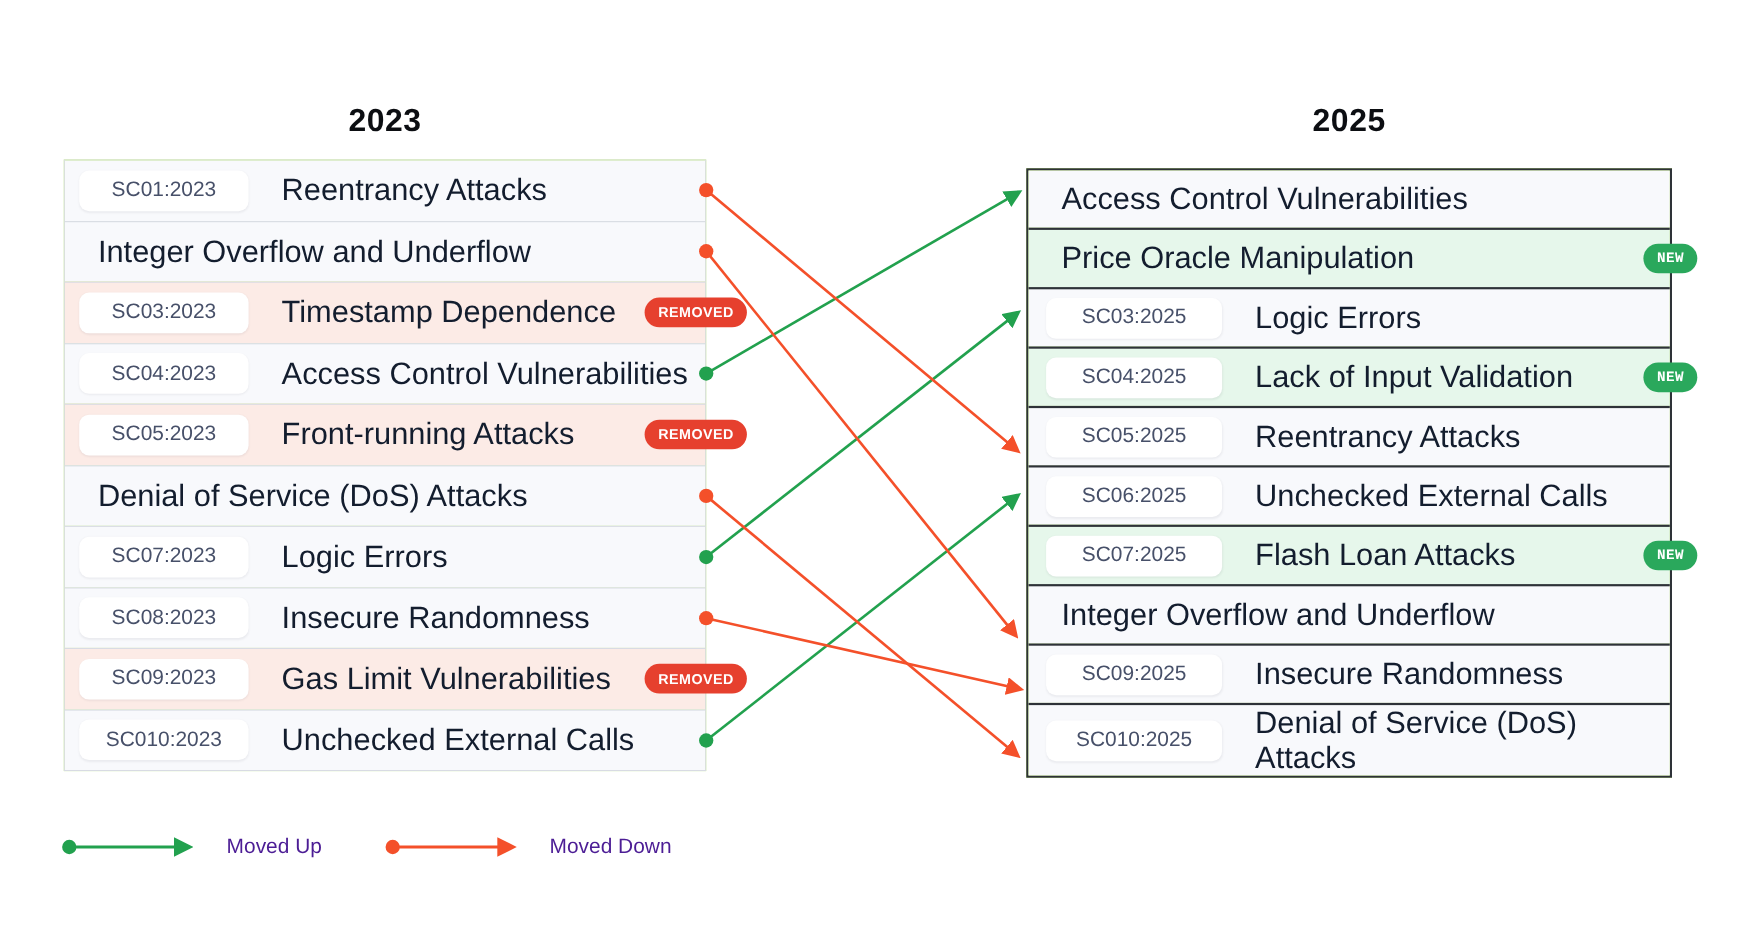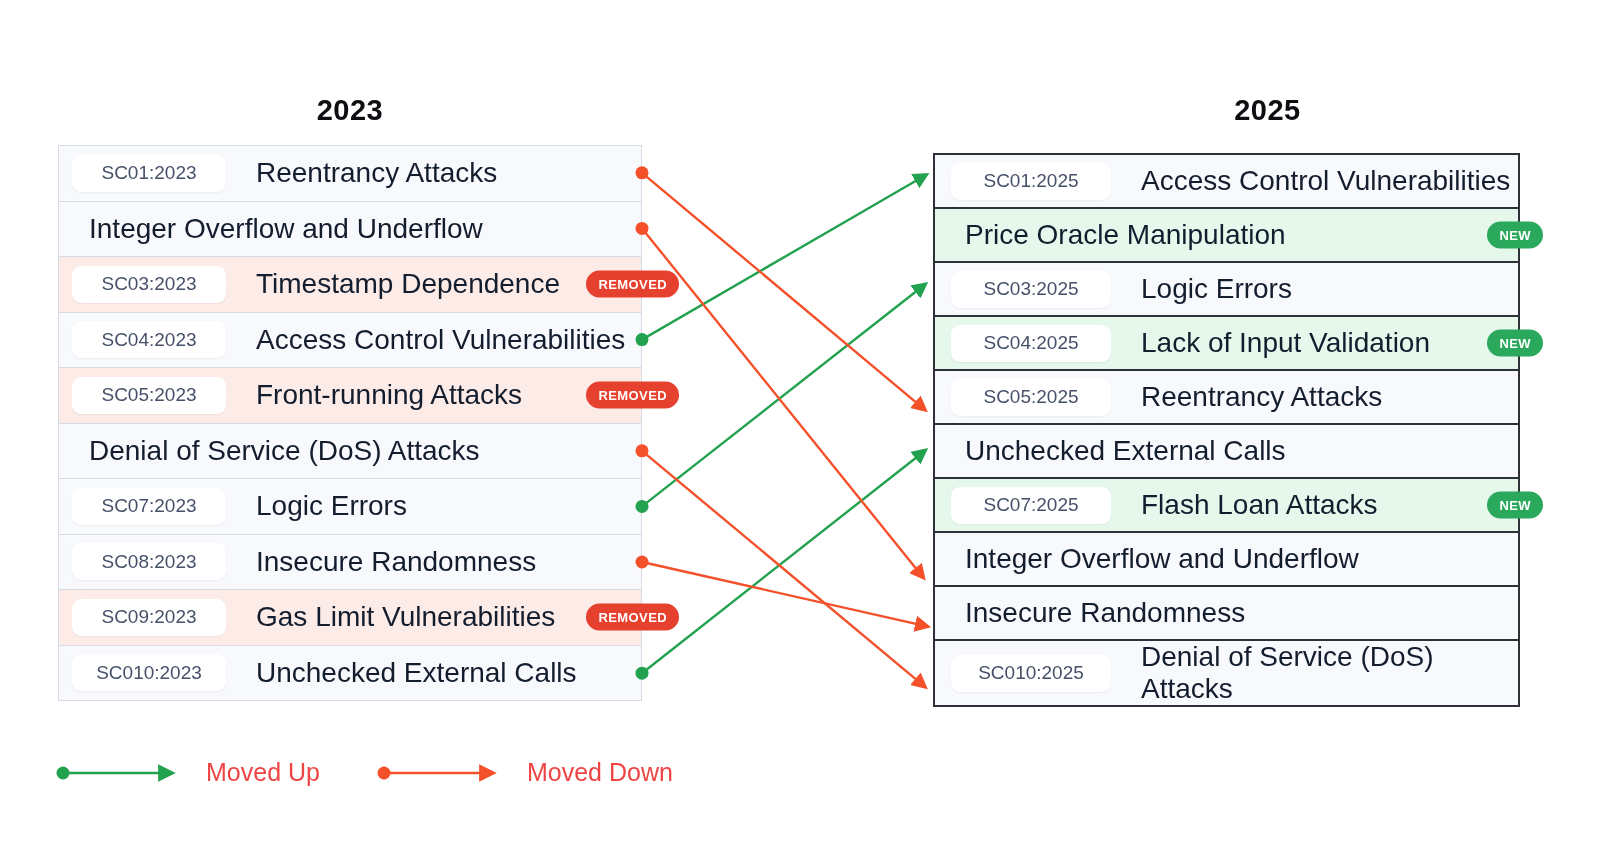--- a/index.html
+++ b/index.html
@@ -16,21 +16,21 @@
     --name-color:#131d2e;
   }
   *{box-sizing:border-box;margin:0;padding:0;}
   html,body{width:1600px;height:845px;background:#ffffff;overflow:hidden;
     font-family:"Liberation Sans","DejaVu Sans",sans-serif;}
   .canvas{position:absolute;left:0;top:0;width:1600px;height:740px;}
 
   .col-title{position:absolute;top:94px;text-align:center;font-size:29px;
     font-weight:600;color:#0c0e12;letter-spacing:.5px;}
   .col-title.left{left:58px;width:584px;}
-  .col-title.right{left:974px;width:587px;}
+  .col-title.right{left:933px;width:587px;}
 
   .vtable{position:absolute;display:flex;flex-direction:column;background:#bef264;}
   #left-table{left:58px;top:145px;width:584px;height:556px;
     border:1px solid var(--border-light);}
   #right-table{left:933px;top:153px;width:587px;height:554px;
     border:2px solid var(--border-dark);}
 
   .row{position:relative;flex:1;display:flex;align-items:center;background:var(--row-bg);}
   #left-table .row + .row{border-top:1px solid var(--border-light);}
   #right-table .row + .row{border-top:2px solid var(--border-dark);}
@@ -41,31 +41,31 @@
     display:flex;align-items:center;justify-content:center;
     background:#ffffff;border-radius:9px;font-size:19px;color:var(--id-color);
     box-shadow:0 1px 2px rgba(16,24,40,.06);}
   #right-table .pill{margin-left:16px;min-width:160px;}
   .rname{margin-left:30px;font-size:28px;color:var(--name-color);}
 
   .badge{position:absolute;top:50%;transform:translateY(-50%);
     color:#fff;font-weight:700;font-size:13px;letter-spacing:.4px;
     padding:6px 12px;border-radius:999px;white-space:nowrap;z-index:3;}
   .badge-removed{right:-38px;background:var(--c-removed);}
-  .badge-new{right:-25px;background:var(--c-new);}
+  .badge-new{right:-25px;background:var(--c-new);font-family:Liberation Mono, monospace;}
 
   #arrows{position:absolute;left:0;top:0;width:1600px;height:845px;
     pointer-events:none;z-index:2;}
   .fill-up{fill:var(--c-up);}
   .fill-down{fill:var(--c-down);}
 
   .legend{position:absolute;left:55px;top:758px;display:flex;
     align-items:center;gap:56px;}
   .legend-item{display:flex;align-items:center;gap:26px;}
-  .legend-label{font-size:25px;color:#ef4444;}
+  .legend-label{font-size:19px;color:#4c1d95;}
 </style>
 </head>
 <body>
 
 <div class="canvas">
 
   <div class="col-title left">2023</div>
   <div class="col-title right">2025</div>
 
   <div id="left-table" class="vtable">
@@ -106,52 +106,53 @@
         <span class="rname">Gas Limit Vulnerabilities</span>
         <span class="badge badge-removed">REMOVED</span>
       </div>
       <div class="row">
         <span class="pill">SC010:2023</span>
         <span class="rname">Unchecked External Calls</span>
       </div>
     </div>
   <div id="right-table" class="vtable">
       <div class="row">
-        <span class="pill">SC01:2025</span>
         <span class="rname">Access Control Vulnerabilities</span>
       </div>
       <div class="row new">
         <span class="rname">Price Oracle Manipulation</span>
         <span class="badge badge-new">NEW</span>
       </div>
       <div class="row">
         <span class="pill">SC03:2025</span>
         <span class="rname">Logic Errors</span>
       </div>
       <div class="row new">
         <span class="pill">SC04:2025</span>
         <span class="rname">Lack of Input Validation</span>
         <span class="badge badge-new">NEW</span>
       </div>
       <div class="row">
         <span class="pill">SC05:2025</span>
         <span class="rname">Reentrancy Attacks</span>
       </div>
       <div class="row">
+        <span class="pill">SC06:2025</span>
         <span class="rname">Unchecked External Calls</span>
       </div>
       <div class="row new">
         <span class="pill">SC07:2025</span>
         <span class="rname">Flash Loan Attacks</span>
         <span class="badge badge-new">NEW</span>
       </div>
       <div class="row">
         <span class="rname">Integer Overflow and Underflow</span>
       </div>
       <div class="row">
+        <span class="pill">SC09:2025</span>
         <span class="rname">Insecure Randomness</span>
       </div>
       <div class="row">
         <span class="pill">SC010:2025</span>
         <span class="rname">Denial of Service (DoS) Attacks</span>
       </div>
     </div>
 
   <svg id="arrows">
     <defs>

